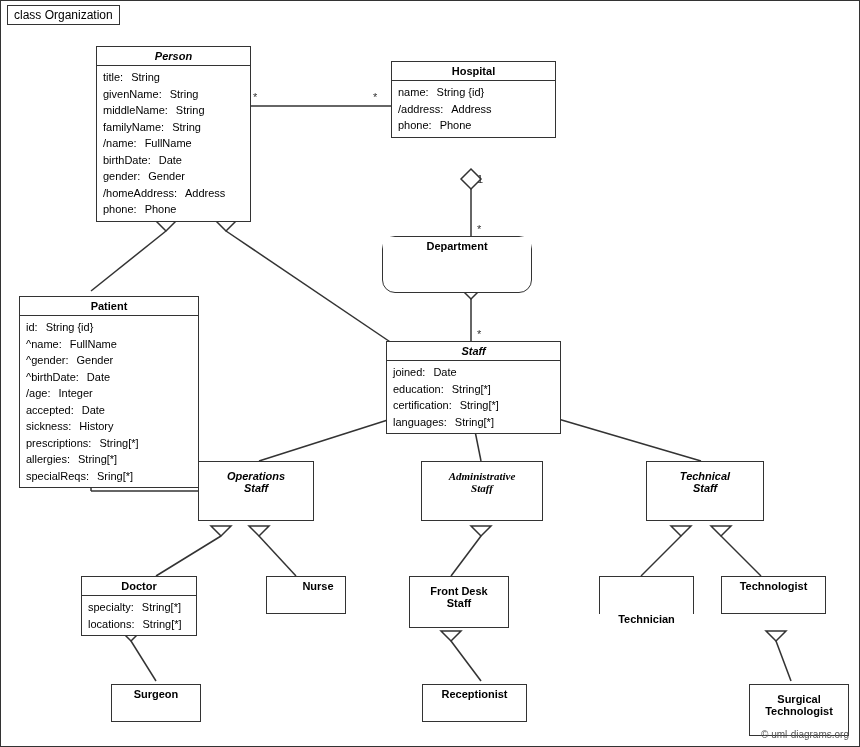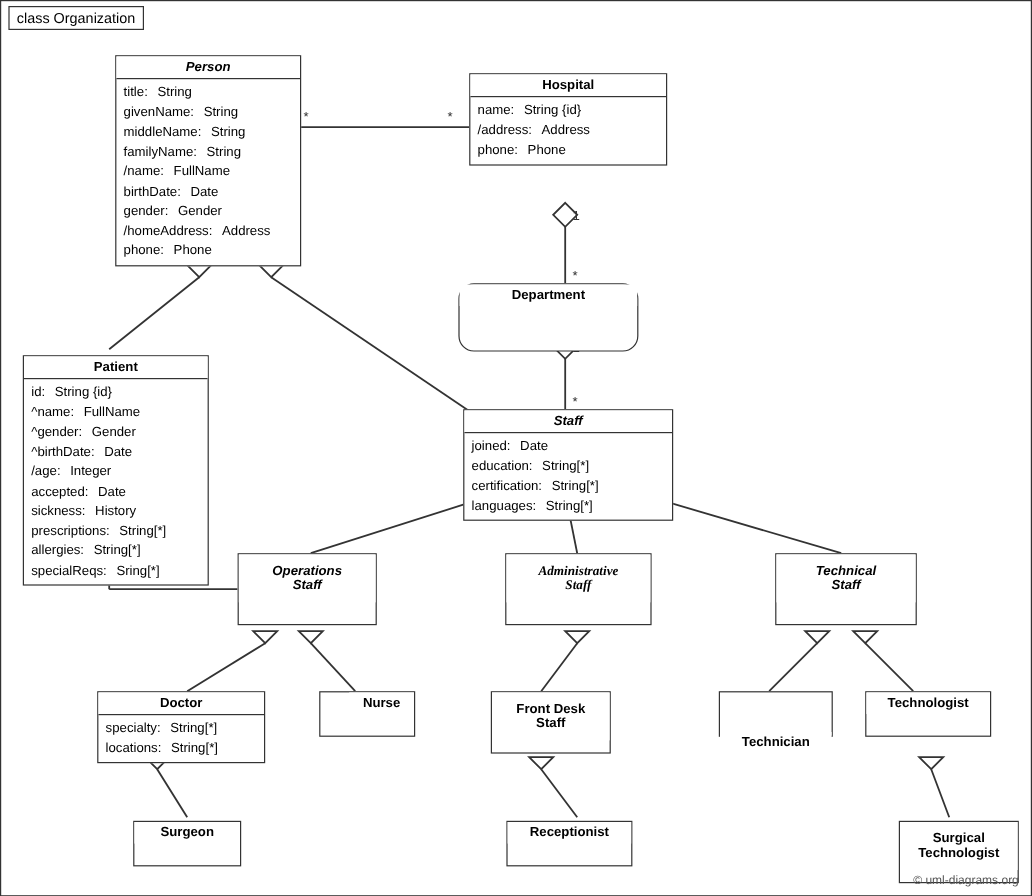--- a/index.html
+++ b/index.html
@@ -199,21 +199,21 @@
           <span class="attr-name">/address:</span>
           <span class="attr-type">Address</span>
         </div>
       <div class="attr-row">
           <span class="attr-name">phone:</span>
           <span class="attr-type">Phone</span>
         </div>
     </div>
   </div>
 
-  <div class="uml-class" style="left:18px; top:295px; width:155px;">
+  <div class="uml-class" style="left:18px; top:295px; width:180px;">
     <div class="class-title non-italic">Patient</div>
     <div class="class-body">
       <div class="attr-row">
           <span class="attr-name">id:</span>
           <span class="attr-type">String {id}</span>
         </div>
       <div class="attr-row">
           <span class="attr-name">^name:</span>
           <span class="attr-type">FullName</span>
         </div>
@@ -283,21 +283,21 @@
   </div>
 
   <div class="uml-class" style="left:420px; top:460px; width:122px; height:60px;">
     <div class="class-title" style="border-bottom:none; padding:8px 4px;font-family:Liberation Serif, serif;">Administrative<br>Staff</div>
   </div>
 
   <div class="uml-class" style="left:645px; top:460px; width:118px; height:60px;">
     <div class="class-title" style="border-bottom:none; padding:8px 4px;">Technical<br>Staff</div>
   </div>
 
-  <div class="uml-class" style="left:80px; top:575px; width:140px;">
+  <div class="uml-class" style="left:80px; top:575px; width:116px;">
     <div class="class-title non-italic">Doctor</div>
     <div class="class-body">
       <div class="attr-row">
           <span class="attr-name">specialty:</span>
           <span class="attr-type">String[*]</span>
         </div>
       <div class="attr-row">
           <span class="attr-name">locations:</span>
           <span class="attr-type">String[*]</span>
         </div>

